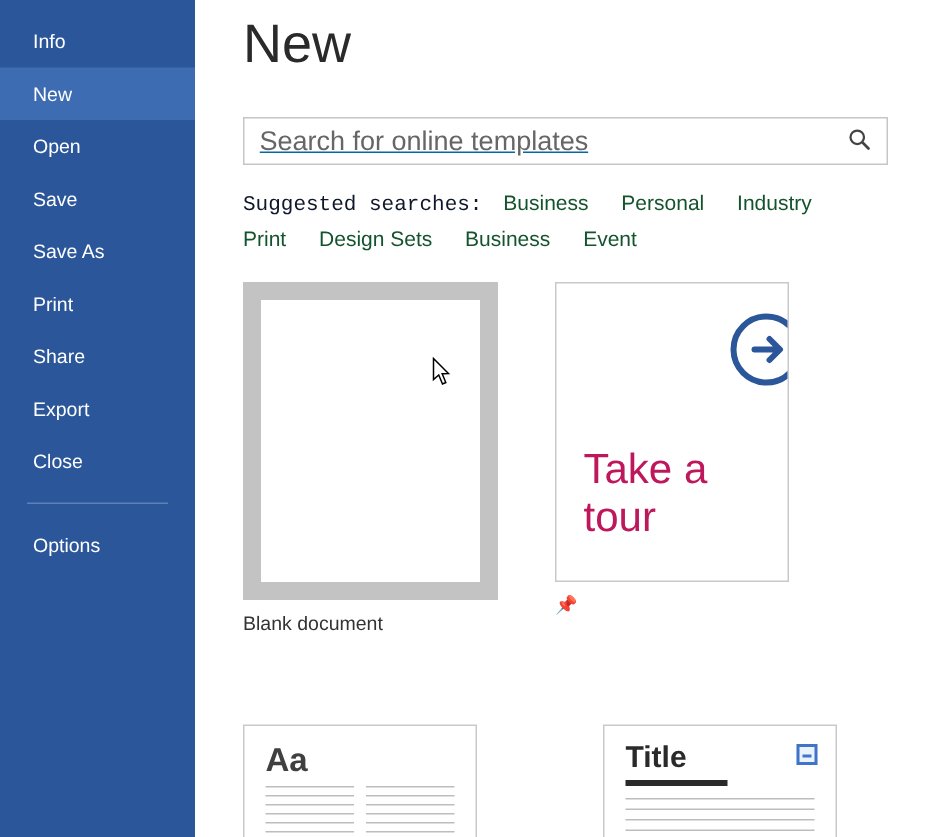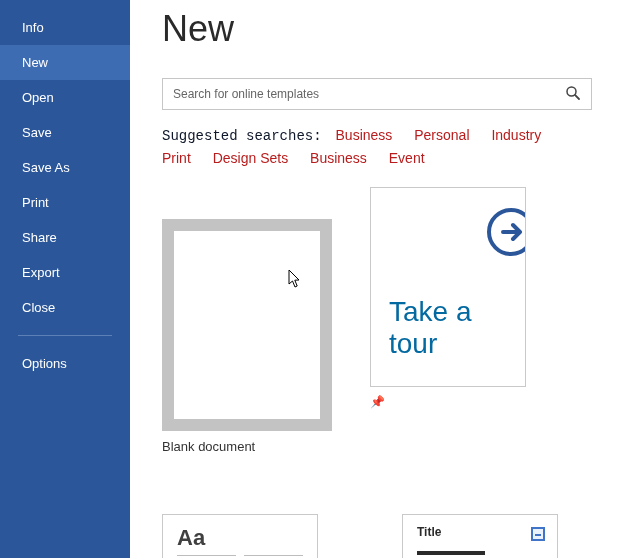--- a/index.html
+++ b/index.html
@@ -45,38 +45,39 @@
     border: 1px solid #c6c6c6;
     width: 430px;
     height: 32px;
     padding: 0 8px 0 10px;
     margin-bottom: 14px;
   }
   .search-input {
     flex: 1;
     border: none;
     outline: none;
-    font-size: 12px;
-    color: #14532d;
+    font-size: 18px;
+    color: #0369a1;
+    text-decoration: underline;
   }
   .search-input::placeholder { color: #666; }
   .search-btn {
     background: none; border: none; cursor: pointer;
     padding: 2px;
   }
   .suggested {
     width: 430px;
     font-size: 14px;
     color: #444;
     line-height: 22px;
     margin-bottom: 18px;
   }
   .suggested-label { color: #0f172a; margin-right: 10px; font-family: Liberation Mono, monospace; }
   .suggested-link {
-    color: #b91c1c;
+    color: #14532d;
     margin-right: 18px;
     cursor: pointer;
     text-decoration: none;
     display: inline-block;
   }
 
   .templates {
     display: flex;
     flex-wrap: wrap;
     gap: 60px 70px;
@@ -116,21 +117,21 @@
   .tour-circle {
     position: absolute;
     top: 18px; right: -12px;
   }
   .tour-text {
     position: absolute;
     left: 18px;
     top: 108px;
     font-size: 28px;
     font-weight: 300;
-    color: #0369a1;
+    color: #be185d;
     line-height: 1.15;
   }
 
   .aa-thumb .aa {
     position: absolute;
     top: 10px; left: 14px;
     color: #404040;
     font-size: 22px;
     font-weight: 600;
   }
@@ -148,21 +149,21 @@
     position: absolute;
     left: 14px; right: 14px; top: 40px;
     display: flex; gap: 8px;
   }
   .col { flex: 1; display: flex; flex-direction: column; gap: 5px; }
 
   .title-thumb .t-title {
     position: absolute;
     top: 10px; left: 14px;
     font-weight: 700;
-    font-size: 12px;
+    font-size: 20px;
     color: #2a2a2a;
   }
   .title-thumb .t-icon {
     position: absolute;
     top: 12px; right: 12px;
     width: 14px; height: 14px;
     border: 2px solid #3f74c9;
     background: #eaf2fb;
   }
   .title-thumb .t-icon::after {
@@ -172,21 +173,21 @@
   }
   .title-thumb .t-under {
     position:absolute; left:14px; top:36px; width:68px; height:4px; background:#2a2a2a;
   }
   .pin-icon { color: #999; font-size: 12px; }
 
   .templates .template-tile:nth-child(3) .thumb,
   .templates .template-tile:nth-child(4) .thumb {
     height: 88px;
   }
-  .templates .template-tile:nth-child(1){ width:138px;margin-top:32px;}
+  .templates .template-tile:nth-child(1){ width:138px;}
 </style>
 </head>
 <body>
 
 <div class="sidebar">
   <div class="sidebar-item"><span>Info</span></div>
   <div class="sidebar-item selected"><span>New</span></div>
   <div class="sidebar-item"><span>Open</span></div>
   <div class="sidebar-item"><span>Save</span></div>
   <div class="sidebar-item"><span>Save As</span></div>

